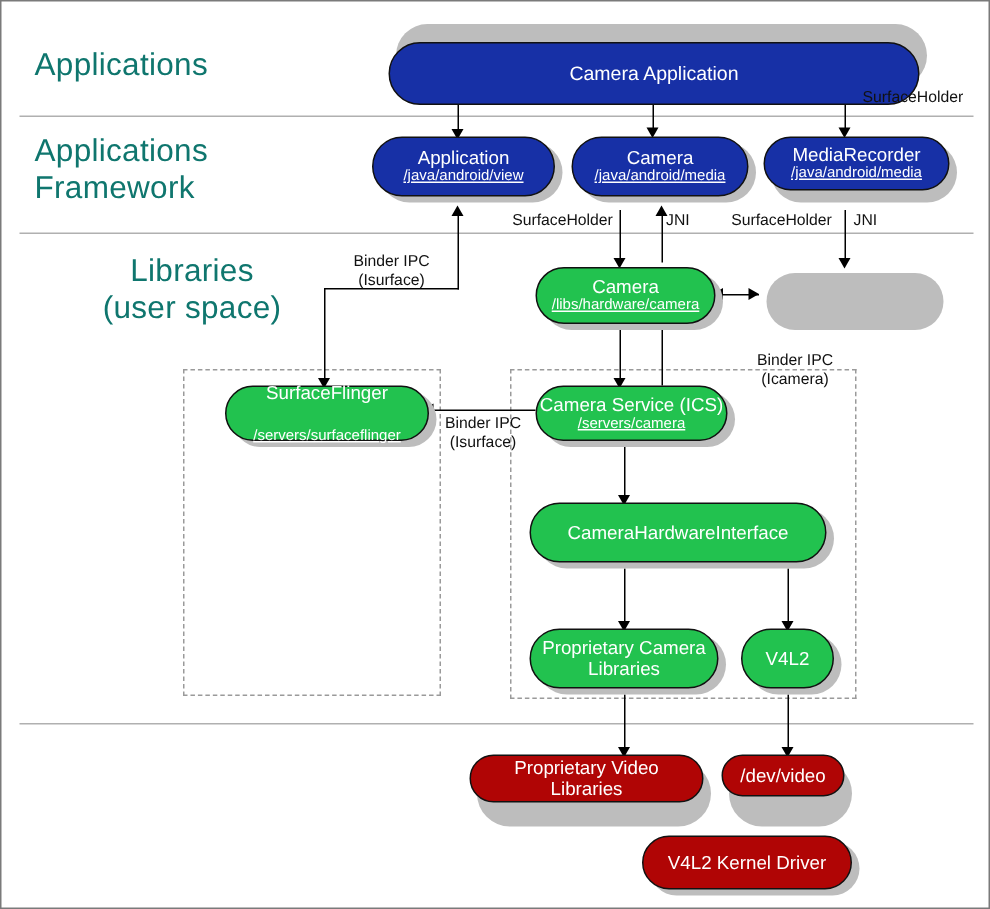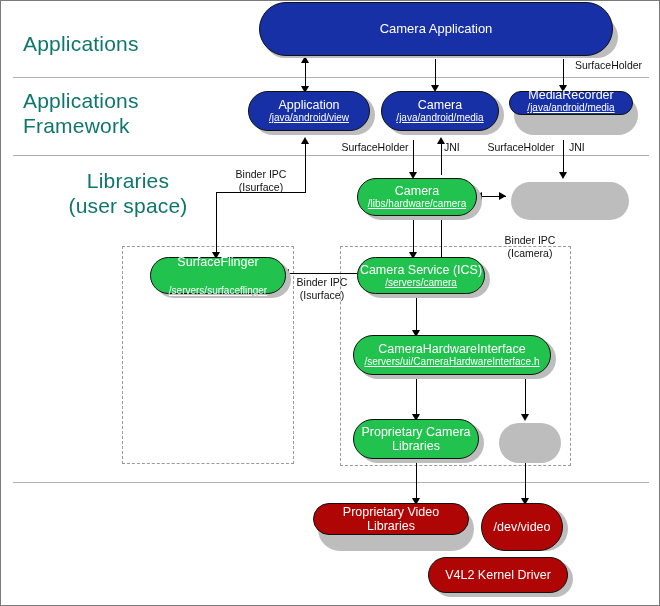--- a/index.html
+++ b/index.html
@@ -165,38 +165,38 @@
   <div class="ann" style="left:215px;top:167px;width:90px;">Binder IPC
 (Isurface)</div>
 
   <div class="ann" style="left:285px;top:275px;width:72px;">Binder IPC
 (Isurface)</div>
 
   <div class="ann" style="left:489px;top:233px;width:80px;">Binder IPC
 (Icamera)</div>
 
   <div class="shadow" style="left:263px;top:15px;width:354px;height:42px;"></div>
-  <div class="node blue big" style="left:258px;top:1px;width:354px;height:54px;">
+  <div class="node blue big" style="left:258px;top:27px;width:354px;height:42px;">
     <span class="t1">Camera Application</span>
   </div>
 
   <div class="shadow" style="left:252px;top:94px;width:122px;height:40px;"></div>
   <div class="node blue" style="left:247px;top:90px;width:122px;height:40px;">
     <span class="t1">Application</span>
     <span class="t2">/java/android/view</span>
   </div>
 
   <div class="shadow" style="left:385px;top:94px;width:118px;height:40px;"></div>
   <div class="node blue" style="left:380px;top:90px;width:118px;height:40px;">
     <span class="t1">Camera</span>
     <span class="t2">/java/android/media</span>
   </div>
 
   <div class="shadow" style="left:513px;top:94px;width:124px;height:40px;"></div>
-  <div class="node blue" style="left:508px;top:90px;width:124px;height:24px;justify-content:flex-end;">
+  <div class="node blue" style="left:508px;top:90px;width:124px;height:36px;">
     <span class="t1">MediaRecorder</span>
     <span class="t2">/java/android/media</span>
   </div>
 
   <div class="shadow" style="left:361px;top:181px;width:120px;height:38px;"></div>
   <div class="node green" style="left:356px;top:177px;width:120px;height:38px;">
     <span class="t1">Camera</span>
     <span class="t2">/libs/hardware/camera</span>
   </div>
 
@@ -210,39 +210,41 @@
 
   <div class="shadow" style="left:361px;top:260px;width:128px;height:37px;"></div>
   <div class="node green" style="left:356px;top:256px;width:128px;height:37px;">
     <span class="t1">Camera Service (ICS)</span>
     <span class="t2">/servers/camera</span>
   </div>
 
   <div class="shadow" style="left:357px;top:338px;width:198px;height:40px;"></div>
   <div class="node green" style="left:352px;top:334px;width:198px;height:40px;">
     <span class="t1">CameraHardwareInterface</span>
-    <span class="t2">/servers/ui/CameraHardwareInterface.h</span>
   </div>
 
   <div class="shadow" style="left:357px;top:422px;width:126px;height:40px;"></div>
   <div class="node green" style="left:352px;top:418px;width:126px;height:40px;">
     <span class="t1">Proprietary Camera</span>
     <span class="t1">Libraries</span>
   </div>
 
   <div class="shadow" style="left:498px;top:422px;width:62px;height:40px;"></div>
+  <div class="node green" style="left:493px;top:418px;width:62px;height:40px;">
+    <span class="t1">V4L2</span>
+  </div>
 
   <div class="shadow" style="left:317px;top:506px;width:156px;height:44px;"></div>
   <div class="node red" style="left:312px;top:502px;width:156px;height:32px;">
     <span class="t1">Proprietary Video</span>
     <span class="t1">Libraries</span>
   </div>
 
   <div class="shadow" style="left:485px;top:506px;width:82px;height:44px;"></div>
-  <div class="node red" style="left:480px;top:502px;width:82px;height:48px;">
+  <div class="node red" style="left:480px;top:502px;width:82px;height:28px;">
     <span class="t1">/dev/video</span>
   </div>
 
   <div class="shadow" style="left:432px;top:560px;width:140px;height:36px;"></div>
   <div class="node red" style="left:427px;top:556px;width:140px;height:36px;">
     <span class="t1">V4L2 Kernel Driver</span>
   </div>
 
 </div>
 

